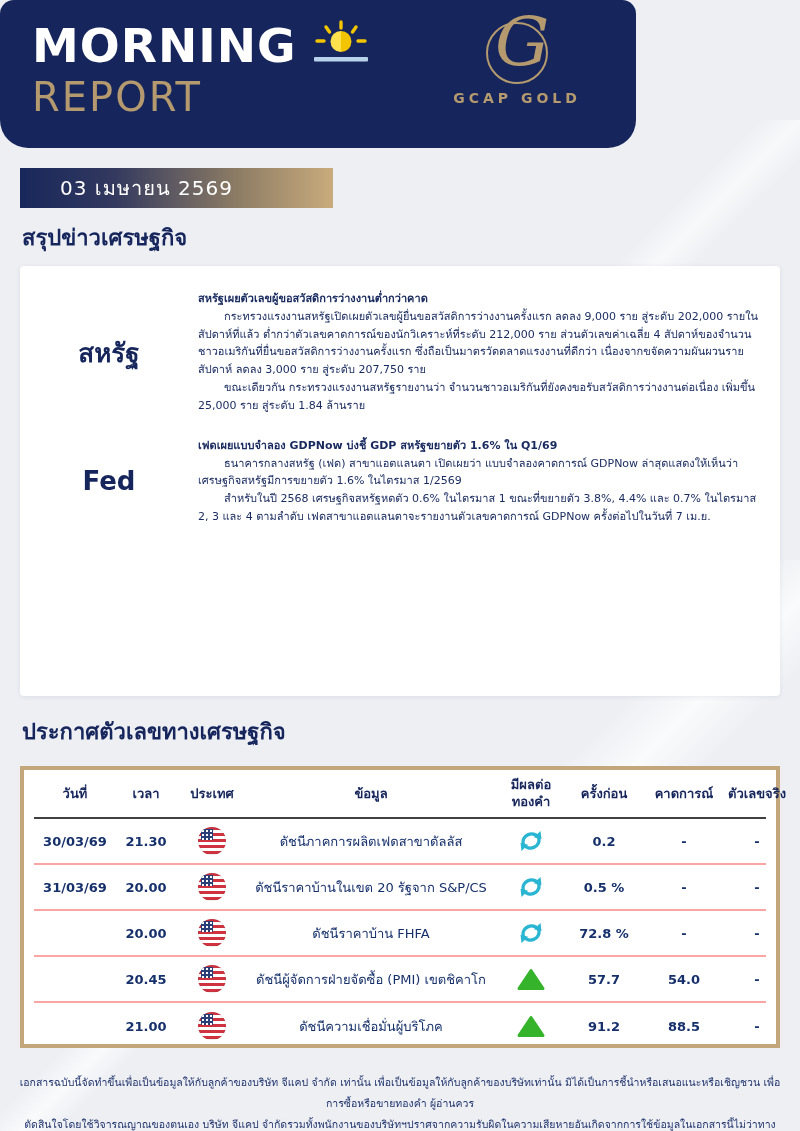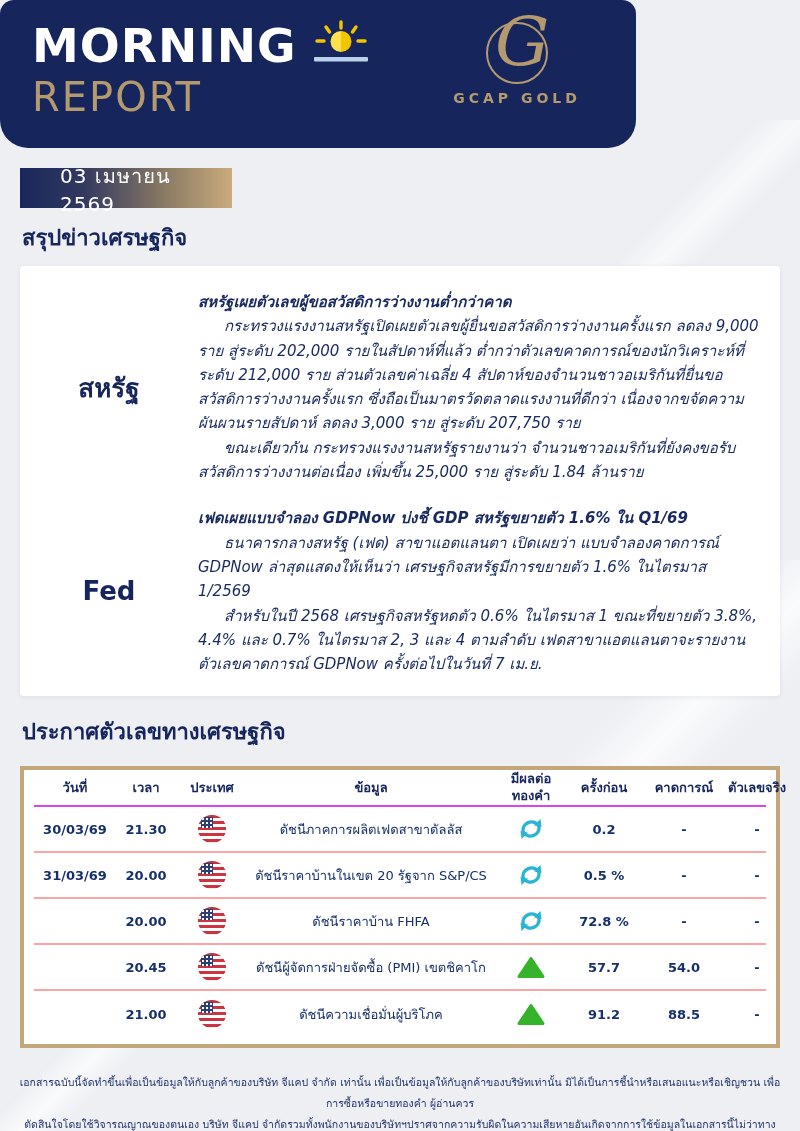--- a/index.html
+++ b/index.html
@@ -47,21 +47,21 @@
     font-family: "DejaVu Serif", "Liberation Serif", serif;
     font-style: italic; font-size: 68px; line-height: 1; color:#b49a6e;
   }
   .logo-text {
     margin-top: 6px; color:#b49a6e; font-size: 14px; font-weight: 600;
     letter-spacing: 4px;
   }
 
   
   .date-banner {
-    position:absolute; left:20px; top:168px; width:212px; height:40px;
+    position:absolute; left:20px; top:168px; width:313px; height:40px;
     background: linear-gradient(90deg, #18275b 0%, #33395f 30%, #8a7a64 68%, #c9ab7c 100%);
     display:flex; align-items:center; padding-left:40px;
     color:#ffffff; font-size:20px; letter-spacing:1px;
   }
 
   
   .section-title { position:absolute; left:22px; font-size:22px; font-weight:700; color:#16265c; }
   .title-news { top:220px; }
   .title-calendar { top:714px; }
 
@@ -70,36 +70,36 @@
     position:absolute; left:20px; top:266px; width:760px; height:430px;
     background:#ffffff; border-radius:4px;
     box-shadow: 0 1px 5px rgba(20,35,90,.08);
     padding: 24px 0 0 0;
   }
   .news-item { display:flex; align-items:center; margin-bottom: 22px; }
   .news-label {
     width:178px; flex: 0 0 178px; text-align:center;
     font-size:26px; font-weight:700; color:#16265c;
   }
-  .news-body { flex:1; padding-right:20px; font-size:15px; line-height:1.62; color:#17295e;font-style:italic; }
+  .news-body { flex:1; padding-right:20px; font-size:11px; line-height:1.62; color:#17295e; }
   .news-headline { font-weight:700; }
   .news-body p { text-indent: 26px; }
 
   
   .calendar-table {
     position:absolute; left:20px; top:766px; width:760px; height:282px;
     background:#ffffff; border:4px solid #c3a679;
   }
   .trow {
     display:grid;
     grid-template-columns: 82px 60px 72px 246px 74px 72px 88px 58px;
     align-items:center; height:46px; text-align:center;
   }
   .thead { font-weight:700; font-size:13px; color:#16265c;
-    border-bottom: 2px solid #d946ef; margin: 0 10px; height:37px; }
+    border-bottom: 2px solid #404040; margin: 0 10px; height:49px; }
   .thead .hcell-multiline { white-space: pre-line; line-height:1.25; }
   .tbody-row { font-size:13px; color:#16306b; height:46px; margin:0 10px; }
   .tbody-row:not(:last-child) { border-bottom: 2px solid #fca5a5; }
   .cell-num { font-weight:600; }
   .cell-event { font-size:13px; }
   .cell { display:flex; justify-content:center; align-items:center; }
 
   
   .flag {
     width:28px; height:28px; border-radius:50%; position:relative; overflow:hidden;

